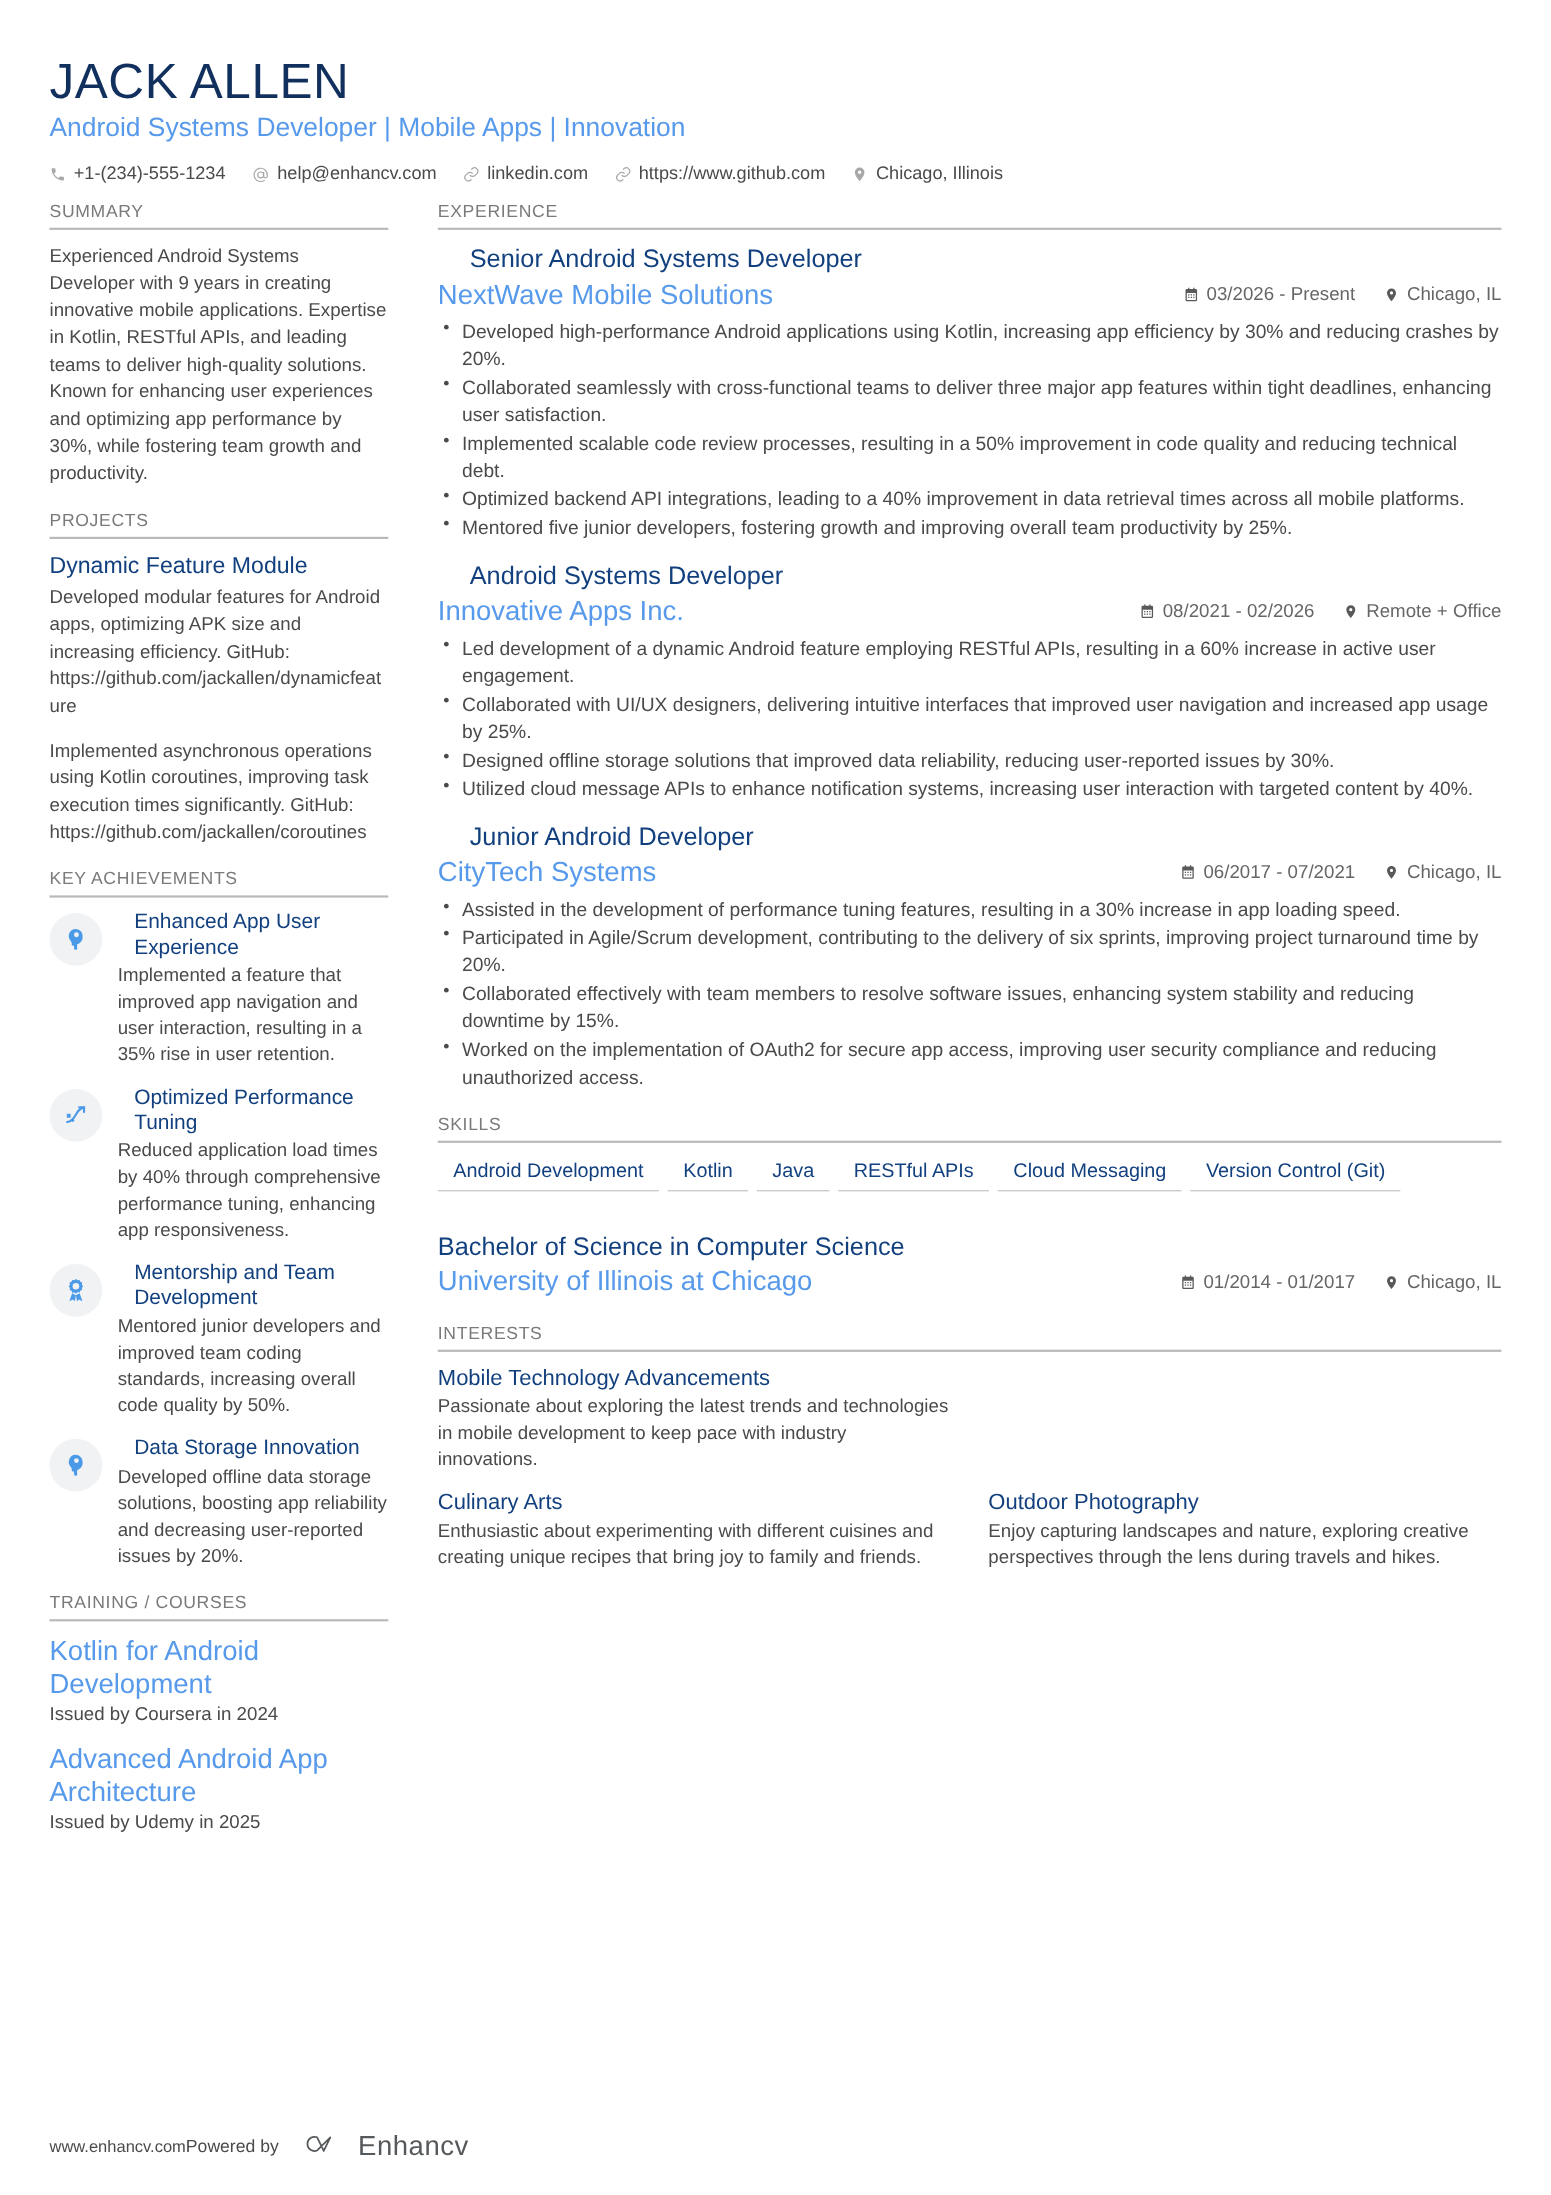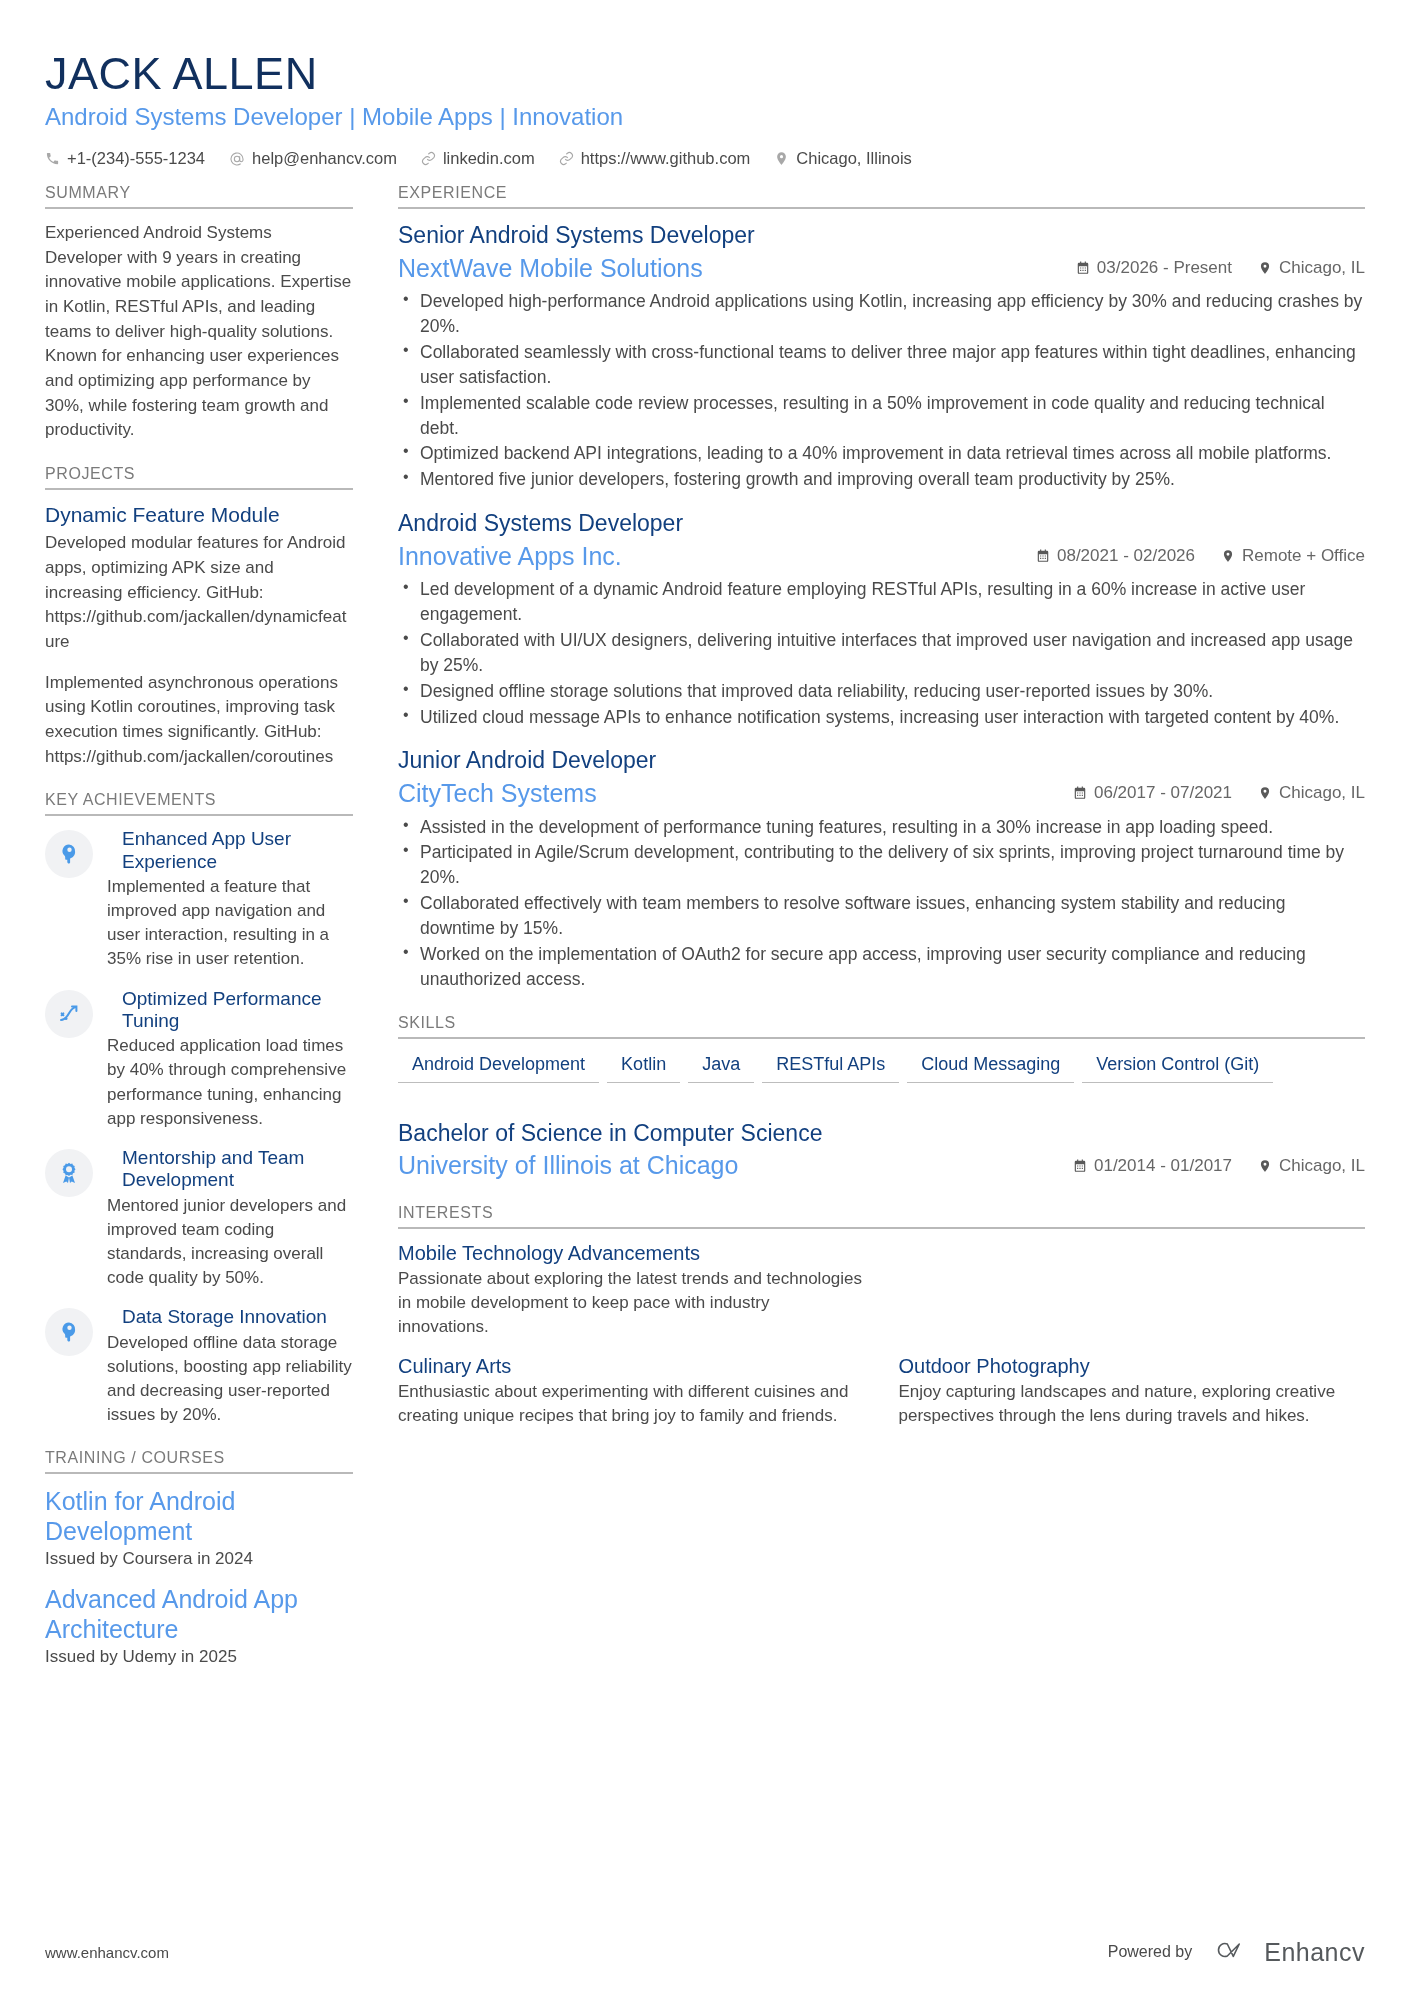--- a/index.html
+++ b/index.html
@@ -151,20 +151,21 @@
   }
 
   
   .job { margin-bottom: 17px; }
   .job-title {
     font-size: 23px;
     color: #12407f;
     font-weight: 400;
     line-height: 1.25;
     margin-bottom: 2px;
+    margin-left: 29px;
   }
   .job-meta {
     display: flex;
     align-items: center;
     justify-content: space-between;
     margin-bottom: 5px;
   }
   .job-company {
     font-size: 25px;
     color: #5799ea;
@@ -251,21 +252,20 @@
   }
 
   
   .footer {
     position: absolute;
     left: 45px;
     right: 45px;
     bottom: 28px;
     display: flex;
     align-items: center;
-    justify-content: space-between;
   }
   .footer-url {
     font-size: 15px;
     color: #4a4a4a;
   }
   .footer-right {
     display: flex;
     align-items: center;
     gap: 16px;
   }

